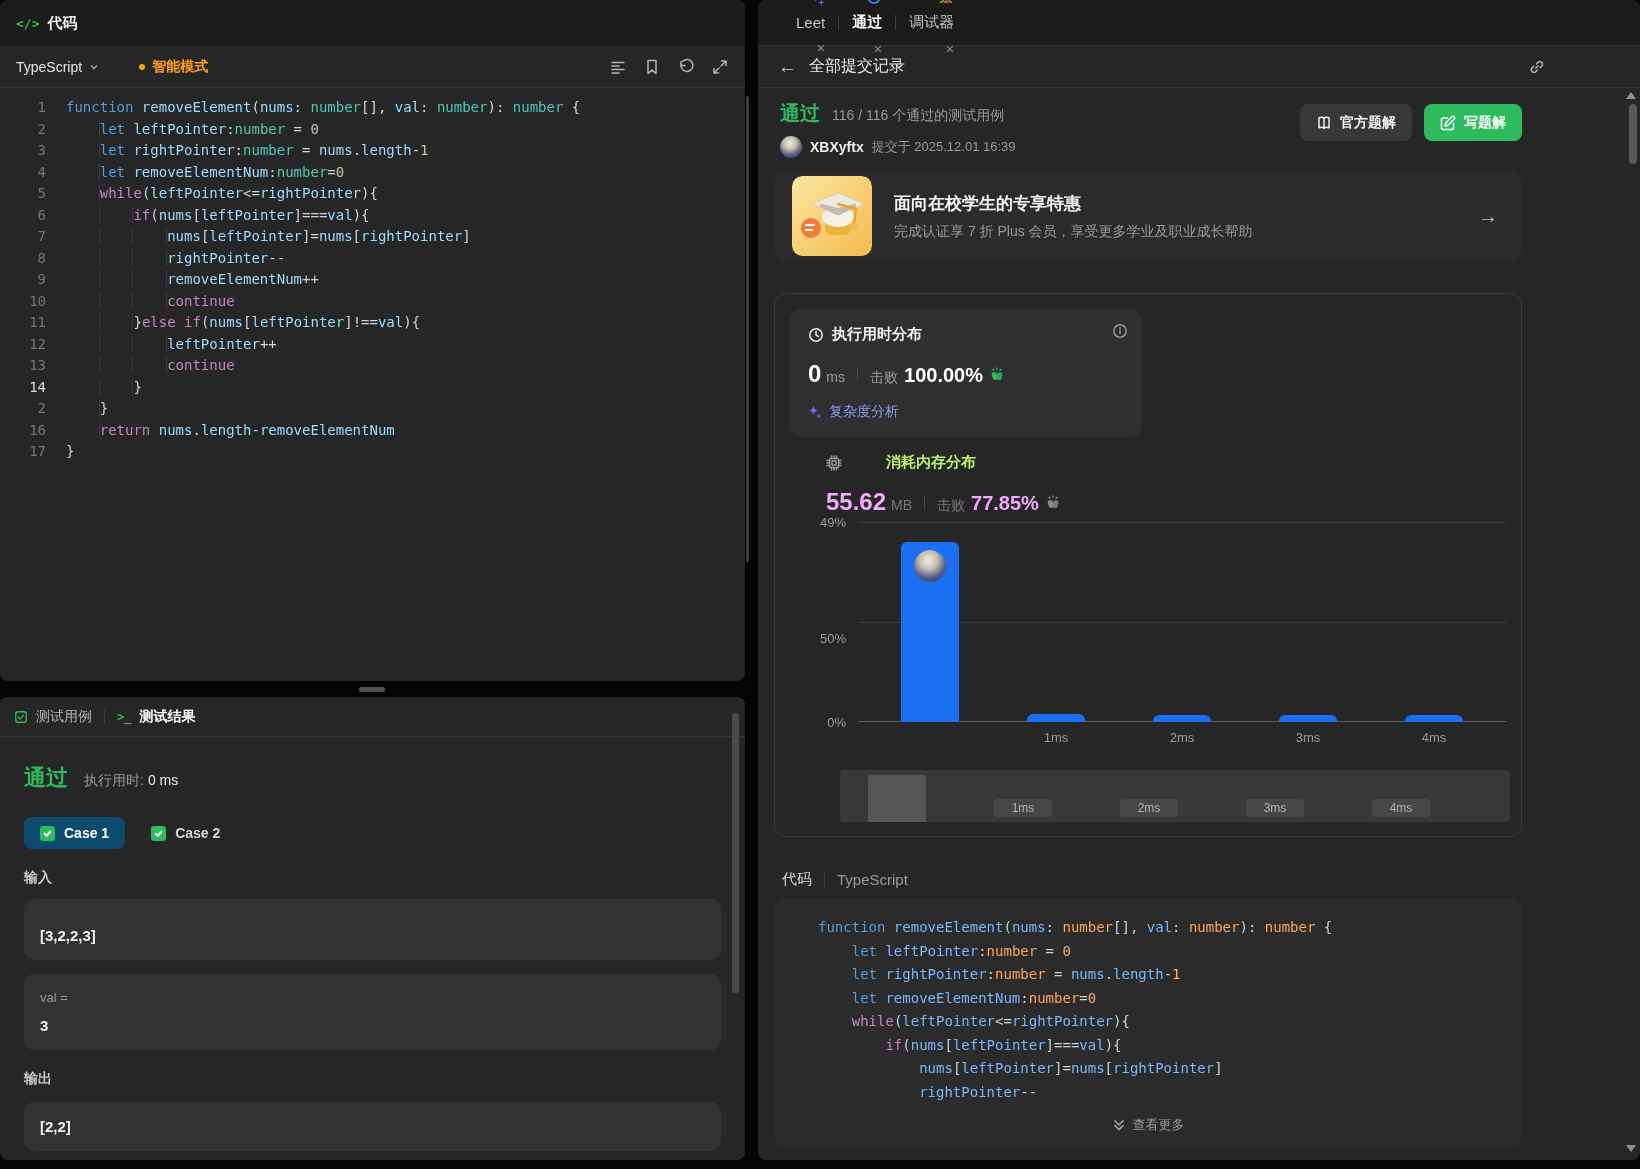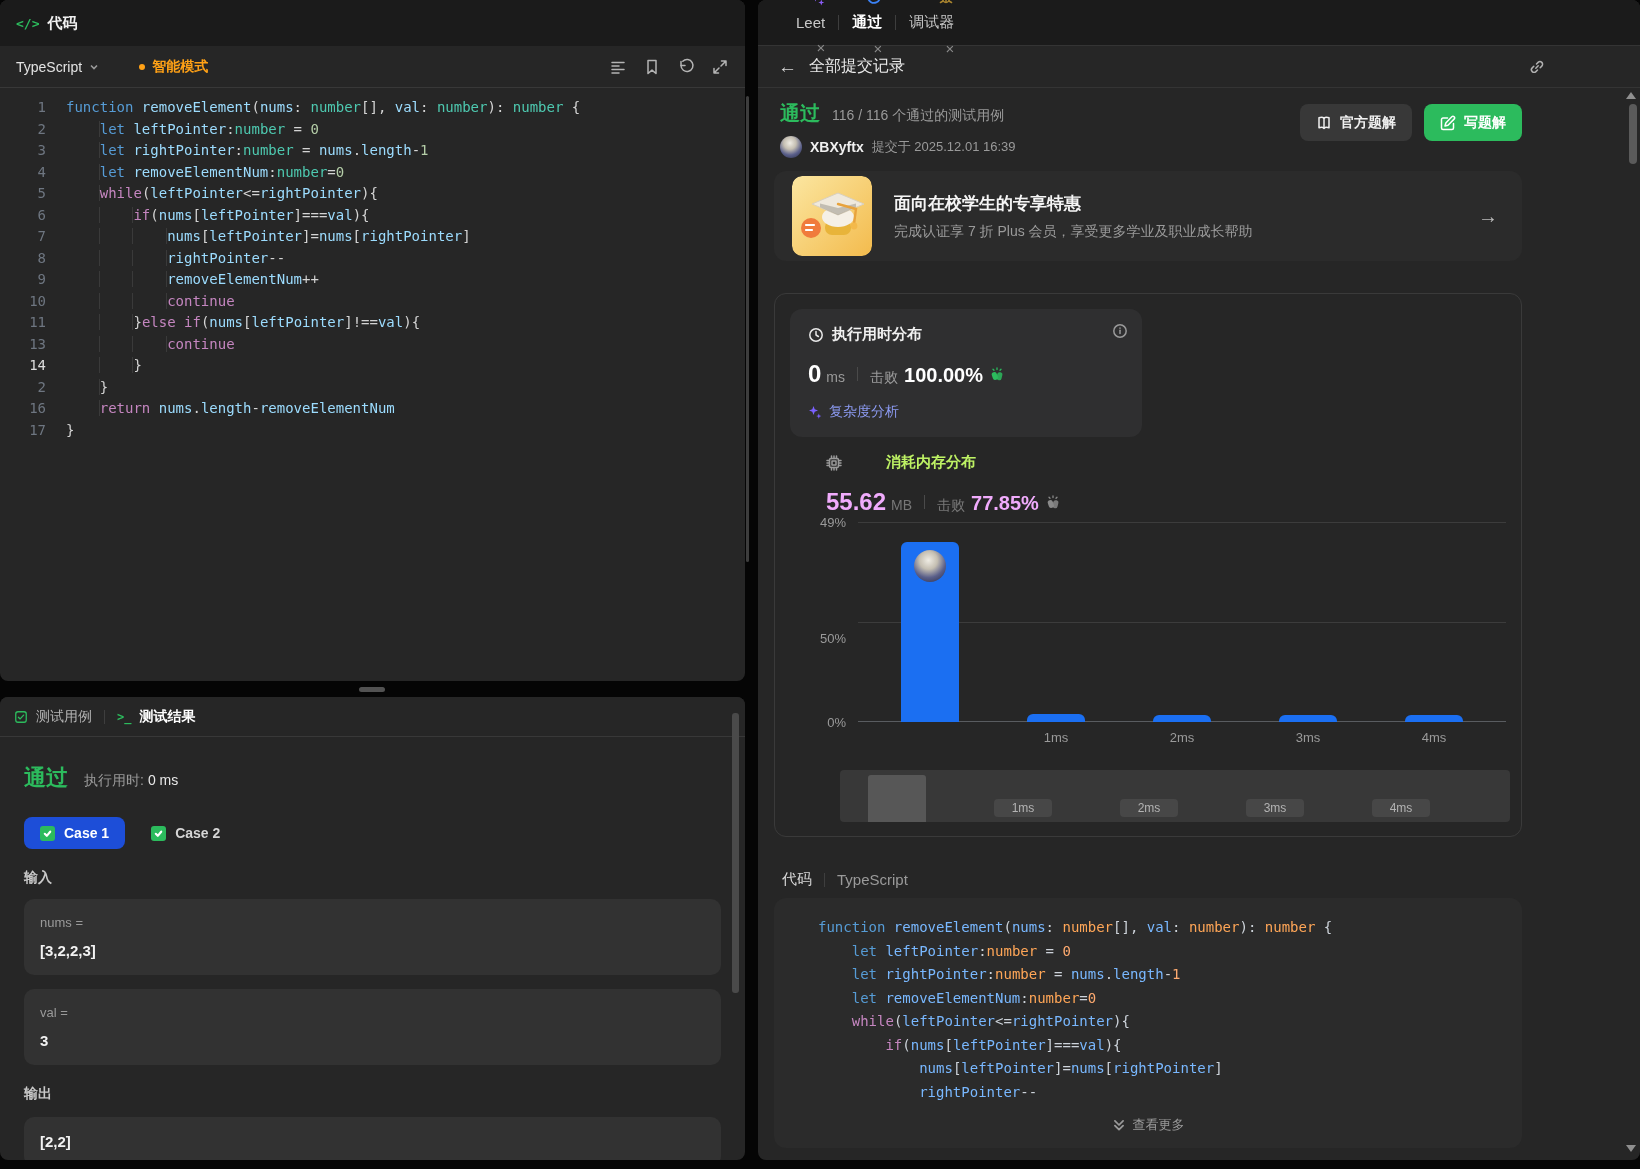--- a/index.html
+++ b/index.html
@@ -45,21 +45,21 @@
   .tab-divider{width:1px;height:14px;background:#3e3e3e;}
   .term-glyph{color:#2cbb5d;font-family:"DejaVu Sans Mono",monospace;font-weight:700;font-size:12px;}
   .test-content{padding:24px 24px 0 24px;}
   .verdict-row{display:flex;align-items:baseline;margin-top:2px;}
   .verdict-green{color:#2cbb5d;font-size:22px;font-weight:700;}
   .runtime{margin-left:16px;font-size:14px;}
   .runtime .lbl{color:#9a9a9a;}
   .runtime .val{color:#e8e8e8;margin-left:4px;}
   .case-row{display:flex;gap:10px;margin-top:24px;}
   .case-pill{display:flex;align-items:center;gap:9px;padding:8px 16px;border-radius:8px;background:none;border:none;color:#d6d6d6;font-size:14px;font-weight:600;cursor:pointer;font-family:inherit;}
-  .case-pill.active{background:#1d4ed8;color:#fff;text-align:right;}
+  .case-pill.active{background:#0c4a6e;color:#fff;text-align:right;}
   .check-badge{width:15px;height:15px;border-radius:3px;background:#2cbb5d;display:flex;align-items:center;justify-content:center;flex:none;}
   .check-badge svg{width:9px;height:9px;stroke:#fff;fill:none;stroke-width:2.4;stroke-linecap:round;stroke-linejoin:round;}
   .io-label{margin-top:20px;color:#c9c9c9;font-size:14px;font-weight:600;}
   .io-box{margin-top:12px;background:#323232;border-radius:10px;padding:16px;}
   .io-key{color:#9a9a9a;font-size:13px;}
   .io-val{margin-top:12px;color:#f2f2f2;font-size:15px;font-weight:700;}
   .io-box.output .io-val{margin-top:0;}
   .scroll-thumb{position:absolute;background:#4a4a4a;border-radius:3px;}
   .test-scroll{right:6px;top:40px;width:7px;height:280px;top:16px;}
 
@@ -228,20 +228,24 @@
         </div>
         <div class="cl">
           <span class="ln">10</span>
           <span class="lc"><span class="tk-ind">            </span><span class="tk-c">continue</span></span>
         </div>
         <div class="cl">
           <span class="ln">11</span>
           <span class="lc"><span class="tk-ind">        </span><span class="tk-p">}</span><span class="tk-c">else</span><span class="tk-p"> </span><span class="tk-c">if</span><span class="tk-p">(</span><span class="tk-v">nums</span><span class="tk-p">[</span><span class="tk-v">leftPointer</span><span class="tk-p">]!==</span><span class="tk-v">val</span><span class="tk-p">){</span></span>
         </div>
         <div class="cl">
+          <span class="ln">12</span>
+          <span class="lc"><span class="tk-ind">            </span><span class="tk-v">leftPointer</span><span class="tk-p">++</span></span>
+        </div>
+        <div class="cl">
           <span class="ln">13</span>
           <span class="lc"><span class="tk-ind">            </span><span class="tk-c">continue</span></span>
         </div>
         <div class="cl">
           <span class="ln cur">14</span>
           <span class="lc"><span class="tk-ind">        </span><span class="tk-p">}</span></span>
         </div>
         <div class="cl">
           <span class="ln">2</span>
           <span class="lc"><span class="tk-ind">    </span><span class="tk-p">}</span></span>
@@ -295,21 +299,20 @@
           <span class="check-badge">
               <svg viewBox="0 0 10 10">
                 <path d="M2 5.4l2.2 2.2L8 3"></path>
               </svg>
             </span>
           <span>Case 2</span>
         </button>
       </div>
       <div class="io-label">输入</div>
       <div class="io-box">
-        <div class="io-key">nums =</div>
         <div class="io-val">[3,2,2,3]</div>
       </div>
       <div class="io-box" style="margin-top:14px">
         <div class="io-key">val =</div>
         <div class="io-val">3</div>
       </div>
       <div class="io-label">输出</div>
       <div class="io-box output" style="margin-top:14px">
         <div class="io-val">[2,2]</div>
       </div>

